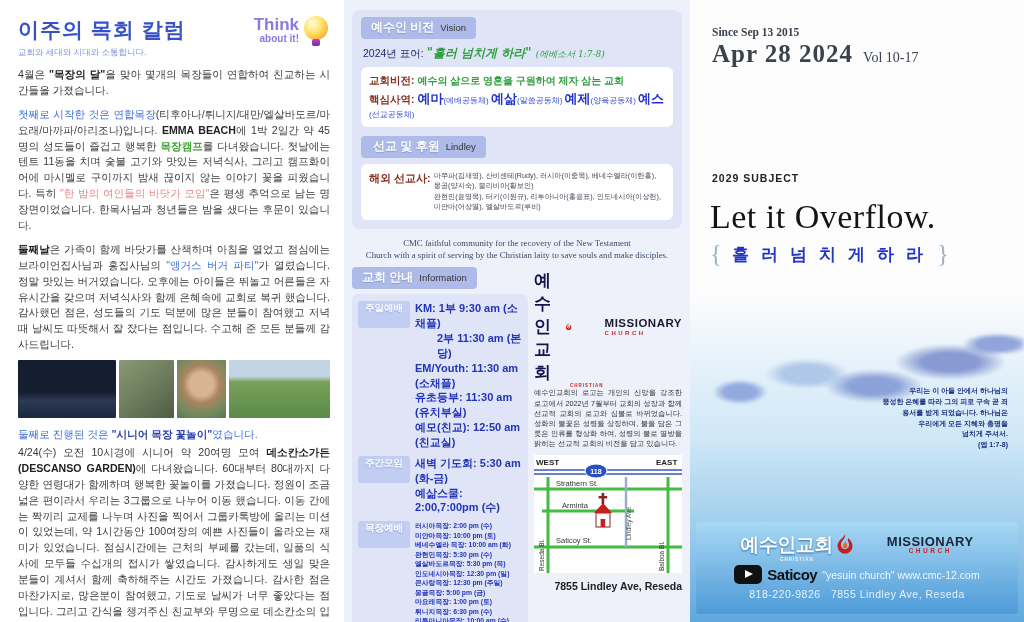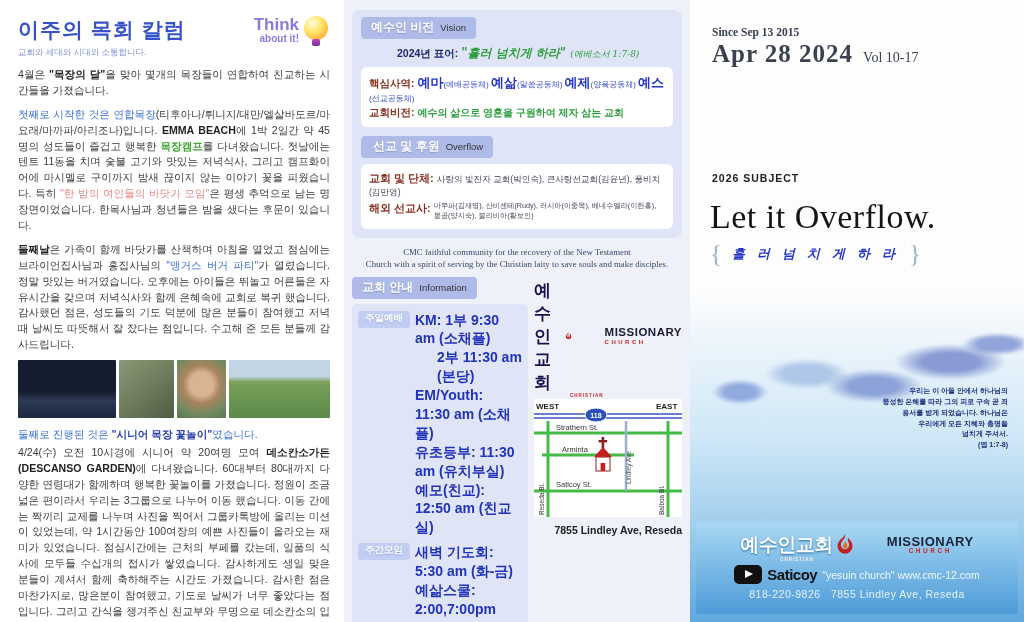--- a/index.html
+++ b/index.html
@@ -40,42 +40,42 @@
   .ph-d { flex:1.95; background:linear-gradient(#c3d4e4 0 28%, #7aa05a 38%, #5a8a4a); }
 
   
   .panel-mid { width:346px; height:622px; background:#eef1fa; padding:10px 8px 0 8px; }
   .mid-block { background:#dfe5f7; border-radius:8px; padding:7px 9px 9px; }
   .pill { display:inline-flex; align-items:baseline; gap:6px; background:#aebbe8;
     border-radius:4px; padding:2px 10px 3px; }
   .pill .kt { color:#fdfdff; font-weight:bold; font-size:12px; text-shadow:0 1px 1px #8a97c8; }
   .pill .et { color:#333; font-size:9.5px; }
   .motto-line { margin:6px 2px 5px; font-size:10.5px; }
-  .motto-label { color:#1c2a70; font-weight:bold;margin-left:34px; }
+  .motto-label { color:#1c2a70; font-weight:normal; }
   .motto-text { color:#2f9e3f; font-family:"DejaVu Serif", serif; font-style:italic; font-weight:bold; font-size:12px; }
   .motto-ref { color:#2f9e3f; font-family:"DejaVu Serif", serif; font-style:italic; font-size:9px; }
   .white-box { background:#fff; border-radius:6px; padding:5px 8px 7px; }
   .wb-line { font-size:10px; margin-top:2px; }
   .lab-red { color:#8a3020; font-weight:bold; font-size:10.5px; }
   .val-green { color:#2f9e3f; font-weight:bold; }
   .core-name { color:#2233cc; font-weight:bold; font-size:13px; }
   .core-sub { color:#3a4fd0; font-size:8px; }
   .mission-lab { color:#8a3020; font-weight:bold; font-size:11px; }
   .mission-val { color:#445; font-size:8.6px; }
   .mission-tiny { color:#445; font-size:7.2px; line-height:1.45; }
   .about { text-align:center; margin:8px 4px 6px; }
   .about .ko { color:#5a6b8c; font-size:9.8px; line-height:1.45; }
   .about .en { color:#3a4a6a; font-size:8.8px; font-family:"Liberation Serif", serif; line-height:1.4; margin-top:4px; }
   .info-wrap { display:flex; gap:6px; margin-top:6px; }
   .info-left { width:182px; }
   .sched-box { background:#dfe5f7; border-radius:6px; padding:7px 6px; margin-top:5px; }
   .srow { display:flex; gap:5px; margin-bottom:6px; }
   .spill { background:#c2cdf2; border-radius:3px; color:#fff; font-weight:bold; font-size:9.5px;
-    width:52px; min-width:52px; height:17px; text-align:center; padding-top:1px; text-shadow:0 1px 1px #93a3d8; }
-  .stimes { color:#2233bb; font-size:14px; line-height:1.35; font-weight:bold; }
+    width:52px; min-width:52px; height:27px; text-align:center; padding-top:1px; text-shadow:0 1px 1px #93a3d8; }
+  .stimes { color:#2233bb; font-size:11px; line-height:1.35; font-weight:bold; }
   .stimes .ind { padding-left:22px; }
   .mtimes { color:#2233bb; font-size:6.8px; line-height:1.4; font-weight:bold; }
   .info-right { flex:1; padding-top:2px; }
   .logo-row { display:flex; align-items:center; gap:2px; }
   .logo-kr { font-size:17px; font-weight:bold; color:#141450; letter-spacing:-0.5px; position:relative; }
   .logo-kr .christian { position:absolute; left:36px; bottom:-4px; font-size:4.5px; color:#cc2222;
     letter-spacing:1px; font-weight:bold; }
   .logo-stack { line-height:1;margin-left:30px; }
   .logo-mis { font-size:11.5px; font-weight:bold; color:#1a1a30; letter-spacing:0.5px; }
   .logo-chu { font-size:6px; color:#cc2222; letter-spacing:2.5px; font-weight:bold; }
@@ -89,21 +89,21 @@
   .masthead { padding:26px 0 0 22px; font-family:"Liberation Serif", serif; color:#39424e; }
   .since { font-size:11.5px; font-weight:bold; }
   .dateline { margin-top:2px; }
   .date-big { font-size:25px; font-weight:bold; letter-spacing:1px; }
   .vol { font-size:14px; margin-left:6px; }
   .subject { margin:104px 0 0 22px; font-size:10.5px; font-weight:bold; color:#222; letter-spacing:1px; }
   .overflow-title { margin:14px 0 0 20px; font-family:"Liberation Serif", serif; font-size:34px;
     color:#141414; letter-spacing:0.5px; }
   .overflow-ko { margin:4px 0 0 20px; display:flex; align-items:center; }
   .brace { font-size:25px; color:#9fb2c8; font-weight:normal; font-family:"Liberation Serif", serif; }
-  .ko-sub { color:#2335c8; font-size:13px; font-weight:bold; letter-spacing:12px; margin:0 2px 0 10px;font-style:italic; }
+  .ko-sub { color:#2335c8; font-size:17px; font-weight:bold; letter-spacing:12px; margin:0 2px 0 10px; }
   .water { position:absolute; left:0; right:0; top:290px; bottom:0;
     background:linear-gradient(#fdfdfd 0%, #eaf4fb 18%, #cfe7f7 45%, #9ecdec 72%, #5fa8dd 100%); }
   .splash { position:absolute; left:0; top:18px; width:334px; height:120px;
     background:
       radial-gradient(ellipse 40px 18px at 15% 70%, #7f9ad8cc 0 40%, transparent 70%),
       radial-gradient(ellipse 60px 22px at 35% 55%, #9db8e2bb 0 40%, transparent 70%),
       radial-gradient(ellipse 70px 24px at 55% 65%, #6e86ccbb 0 35%, transparent 70%),
       radial-gradient(ellipse 80px 26px at 78% 45%, #5a6ec0aa 0 35%, transparent 70%),
       radial-gradient(ellipse 50px 16px at 92% 30%, #7287cfbb 0 40%, transparent 70%);
     filter:blur(1px); }
@@ -173,33 +173,32 @@
 
     <div class="mid-block">
       <div class="pill">
         <span class="kt">예수인 비전</span>
         <span class="et">Vision</span>
       </div>
       <div class="motto-line">
         <span class="motto-label">2024년 표어: </span><span class="motto-text">"흘러 넘치게 하라" </span><span class="motto-ref">(에베소서 1:7-8)</span>
       </div>
       <div class="white-box">
+        <div class="wb-line"><span class="lab-red">교회비전: </span><span class="val-green">예수의 삶으로 영혼을 구원하여 제자 삼는 교회</span></div>
         <div class="wb-line"><span class="lab-red">핵심사역: </span><span class="core-name">예마</span><span class="core-sub">(예배공동체) </span><span class="core-name">예삶</span><span class="core-sub">(말씀공동체) </span><span class="core-name">예제</span><span class="core-sub">(양육공동체) </span><span class="core-name">예스</span><span class="core-sub">(선교공동체)</span></div>
-        <div class="wb-line"><span class="lab-red">교회비전: </span><span class="val-green">예수의 삶으로 영혼을 구원하여 제자 삼는 교회</span></div>
       </div>
 
       <div class="pill" style="margin-top:9px;padding-left:12px;">
         <span class="kt">선교 및 후원</span>
-        <span class="et">Overflow</span>
+        <span class="et">Lindley</span>
       </div>
       <div class="white-box" style="margin-top:6px;">
-        <div class="wb-line"><span class="mission-lab">교회 및 단체: </span><span class="mission-val">사랑의 빛진자 교회(박인숙), 큰사랑선교회(김윤년), 퐁비치(김만영)</span></div>
         <div class="wb-line" style="display:flex; gap:3px; align-items:flex-start;">
           <span class="mission-lab" style="white-space:nowrap;">해외 선교사: </span>
-          <span class="mission-tiny"><span>마쭈파(김재영), 산비센테(Rudy), 러시아(이중목), 베네수엘라(이한홍), 몽골(양지숙), 볼리비아(황보인)</span><br></span>
+          <span class="mission-tiny"><span>마쭈파(김재영), 산비센테(Rudy), 러시아(이중목), 베네수엘라(이한홍), 몽골(양지숙), 볼리비아(황보인)</span><br><span>완현민(윤영목), 터키(이원규), 리투아니아(홍용표), 인도네시아(이상헌), 미얀마(어상열), 엘살바도르(루비)</span></span>
         </div>
       </div>
     </div>
 
     <div class="about">
       <div class="en"><span>CMC faithful community for the recovery of the New Testament</span><br><span>Church with a spirit of serving by the Christian laity to save souls and make disciples.</span></div>
     </div>
 
     <div class="info-wrap">
       <div class="info-left">
@@ -251,20 +250,21 @@
           <span class="logo-kr"><span>예수인교회</span><span class="christian">CHRISTIAN</span></span>
           <svg class="flame" viewBox="0 0 24 28">
               <path d="M12 1c1.5 5-5 7.5-5 13a5 5 0 0010 0c0-3.5-2.5-5-1.2-8.5C18 8 21 10.5 21 15.5a9 9 0 01-18 0C3 8 9.5 7 12 1z" fill="#c42020"></path>
               <path d="M12 9c.8 2.6-2.4 3.8-2.4 6.6a2.6 2.6 0 005.2 0C14.8 13.2 13.6 12 12 9z" fill="#e86a20"></path>
             </svg>
           <span class="logo-stack">
             <div class="logo-mis">MISSIONARY</div>
             <div class="logo-chu">CHURCH</div>
           </span>
         </div>
+        <div class="logo-desc">예수인교회의 로고는 개인의 신앙을 강조한 로고에서 2022년 7월부터 교회의 성장과 함께 선교적 교회의 로고와 심볼로 바뀌었습니다. 성화의 불꽃은 성령을 상징하며, 불을 담은 그릇은 인류를 형상화 하여, 성령의 불로 열방을 밝히는 선교적 교회의 비전을 담고 있습니다.</div>
 
         <svg class="map" width="148" height="118" viewBox="0 0 148 118">
           <rect x="0" y="0" width="148" height="118" fill="#ffffff"></rect>
           <text x="2" y="10" font-size="8" font-weight="bold" fill="#222">WEST</text>
           <text x="122" y="10" font-size="8" font-weight="bold" fill="#222">EAST</text>
           <line x1="0" y1="15" x2="148" y2="15" stroke="#6a7fd0" stroke-width="2"></line>
           <line x1="0" y1="19" x2="148" y2="19" stroke="#6a7fd0" stroke-width="2"></line>
           <ellipse cx="62" cy="16" rx="11" ry="7" fill="#2a50c0" stroke="#fff" stroke-width="1"></ellipse>
           <text x="62" y="19" font-size="7" font-weight="bold" fill="#fff" text-anchor="middle">118</text>
           <line x1="0" y1="34" x2="148" y2="34" stroke="#44bb44" stroke-width="3"></line>
@@ -295,21 +295,21 @@
 
   <div class="panel-right">
     <div class="masthead">
       <div class="since">Since Sep 13 2015</div>
       <div class="dateline">
         <span class="date-big">Apr 28  2024</span>
         <span class="vol">Vol 10-17</span>
       </div>
     </div>
 
-    <div class="subject">2026 SUBJECT</div>
+    <div class="subject">2029 SUBJECT</div>
     <div class="overflow-title">Let it Overflow.</div>
     <div class="overflow-ko">
       <span class="brace">{</span>
       <span class="ko-sub">흘러넘치게하라</span>
       <span class="brace">}</span>
     </div>
 
     <div class="water">
       <div class="splash"></div>
       <div class="verse">

